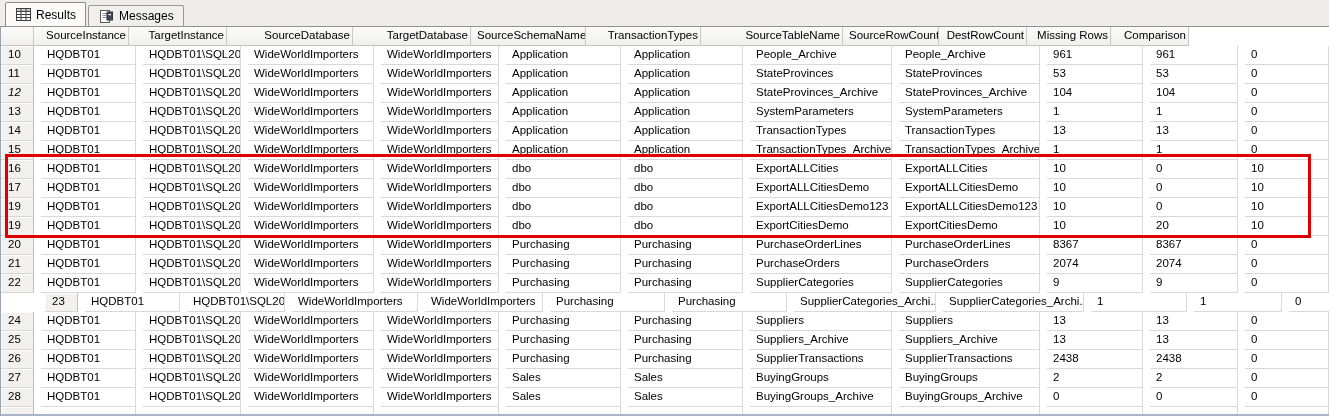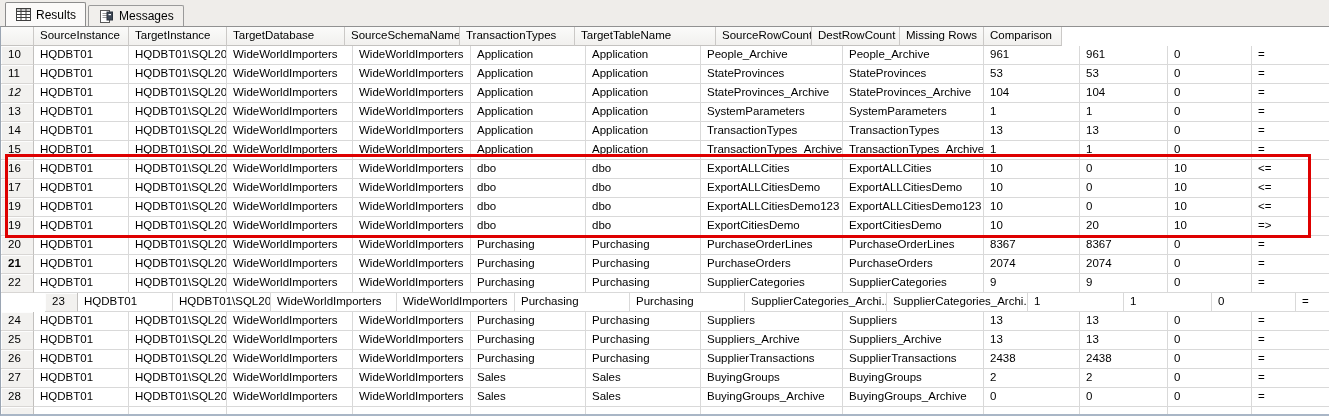--- a/index.html
+++ b/index.html
@@ -37,23 +37,23 @@
     box-shadow: inset 0 1px 0 #ffffff;
     overflow:hidden;
   }
   .hrow { display:flex; height:19px; }
   .hcell {
     flex:0 0 auto; height:19px;
     background:linear-gradient(180deg,#fbfbfa 0%,#f1f0ee 100%);
     border-right:1px solid #cbc9c7;
     border-bottom:1px solid #c4c2c0;
     padding:2px 2px 0 6px;
-    white-space:nowrap; overflow:hidden;
-  }
-  .row { display:flex; height:19px; }
+    white-space:nowrap; overflow:hidden;text-align:right;
+  }
+  .row { display:flex; height:19px;gap:7px; }
   .gutter {
     flex:0 0 auto; width:33px; height:19px;
     background:#f2f1ef;
     border-right:1px solid #c2c0be;
     border-bottom:1px solid #d8d6d4;
     box-shadow: inset 1px 1px 0 rgba(255,255,255,0.85);
     padding:2px 0 0 7px;
     white-space:nowrap; overflow:hidden;
   }
   .cell {
@@ -104,24 +104,25 @@
       </span>
       <span>Results</span>
     </div>
   </div>
 
   <div id="grid">
     <div class="hrow">
         <div class="hcell" style="width: 33px;"></div>
         <div class="hcell" style="width: 95px;">SourceInstance</div>
         <div class="hcell" style="width: 98px;">TargetInstance</div>
+        <div class="hcell" style="width: 126px;">SourceDatabase</div>
         <div class="hcell" style="width: 118px;">TargetDatabase</div>
         <div class="hcell" style="width: 115px;">SourceSchemaName</div>
         <div class="hcell" style="width: 115px;">TransactionTypes</div>
-        <div class="hcell" style="width: 141px;">TargetTableName</div>
+        <div class="hcell" style="width: 142px;">SourceTableName</div>
         <div class="hcell" style="width: 96px;">SourceRowCount</div>
         <div class="hcell" style="width: 88px;">DestRowCount</div>
         <div class="hcell" style="width: 84px;">Missing Rows</div>
         <div class="hcell" style="width: 78px;">Comparison</div>
       </div>
     <div id="grid-body">
         <div class="row">
           <div class="gutter" style="width: 33px;">10</div>
           <div class="cell" style="width: 95px;">HQDBT01</div>
           <div class="cell" style="width: 98px;">HQDBT01\SQL2017</div>
@@ -280,21 +281,21 @@
           <div class="cell" style="width: 115px;">Purchasing</div>
           <div class="cell" style="width: 115px;">Purchasing</div>
           <div class="cell" style="width: 142px;">PurchaseOrderLines</div>
           <div class="cell" style="width: 141px;">PurchaseOrderLines</div>
           <div class="cell" style="width: 96px;">8367</div>
           <div class="cell" style="width: 88px;">8367</div>
           <div class="cell" style="width: 84px;">0</div>
           <div class="cell" style="width: 78px;">=</div>
         </div>
         <div class="row">
-          <div class="gutter" style="width: 33px; font-weight: bold;">21</div>
+          <div class="gutter" style="width: 33px;">21</div>
           <div class="cell" style="width: 95px;">HQDBT01</div>
           <div class="cell" style="width: 98px;">HQDBT01\SQL2017</div>
           <div class="cell" style="width: 126px;">WideWorldImporters</div>
           <div class="cell" style="width: 118px;">WideWorldImporters</div>
           <div class="cell" style="width: 115px;">Purchasing</div>
           <div class="cell" style="width: 115px;">Purchasing</div>
           <div class="cell" style="width: 142px;">PurchaseOrders</div>
           <div class="cell" style="width: 141px;">PurchaseOrders</div>
           <div class="cell" style="width: 96px;">2074</div>
           <div class="cell" style="width: 88px;">2074</div>

